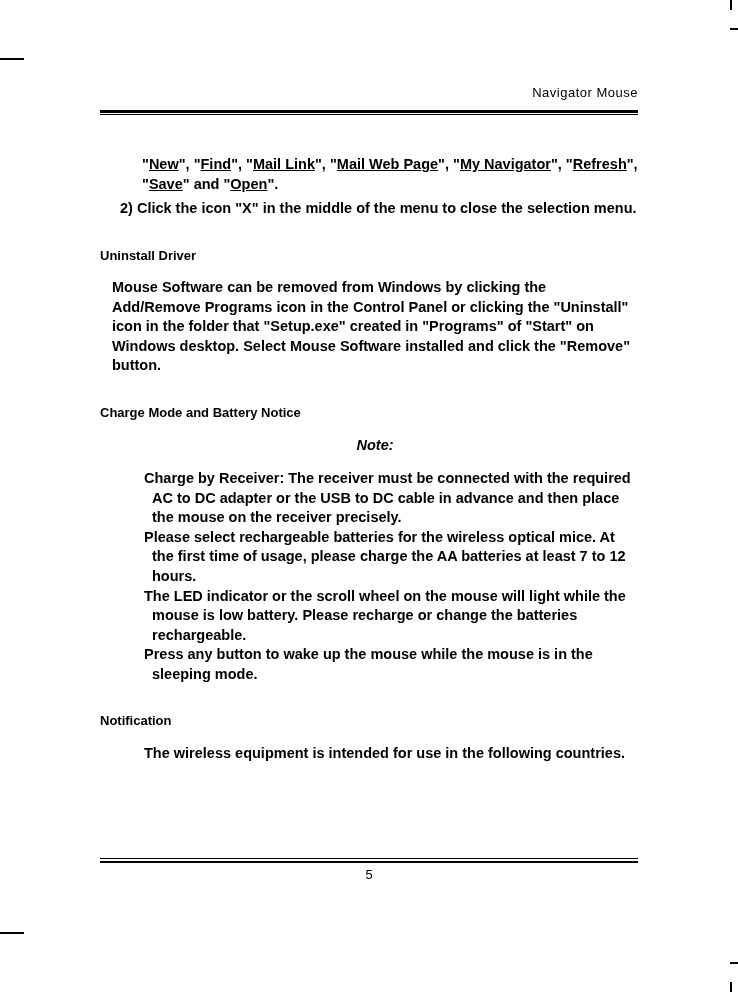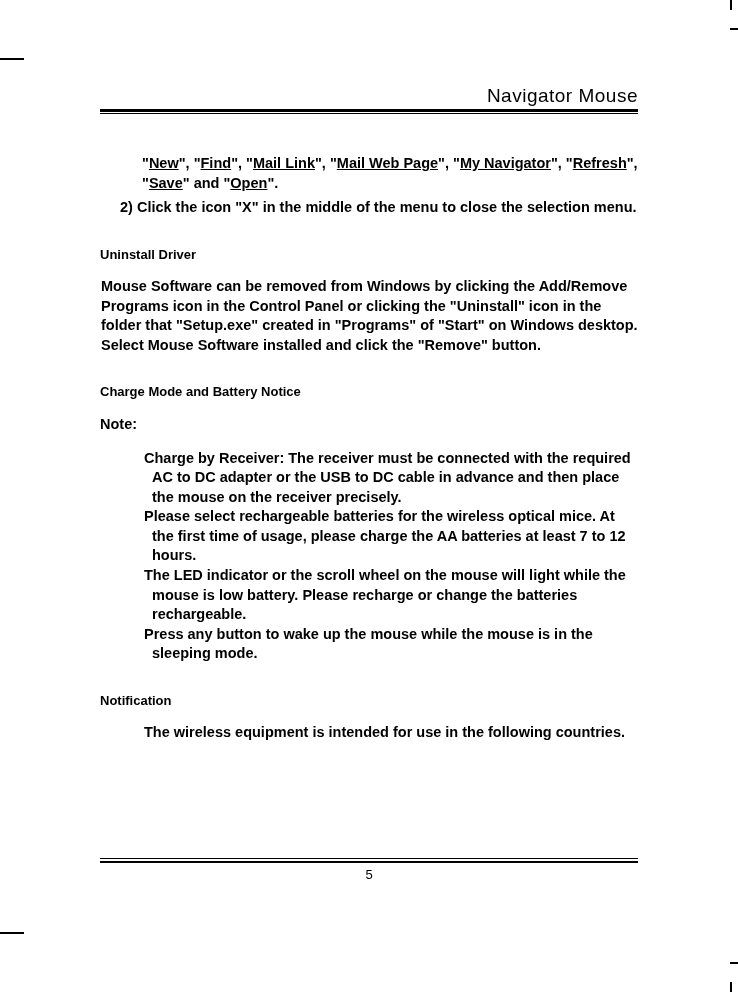--- a/index.html
+++ b/index.html
@@ -25,23 +25,23 @@
 
   .page {
     position: absolute;
     left: 100px;
     right: 100px;
     top: 85px;
     bottom: 110px;
   }
   .header-title {
     text-align: right;
-    font-size: 19px;
+    font-size: 13px;
     letter-spacing: 0.5px;
-    padding-bottom: 2px;
+    padding-bottom: 10px;
   }
   .header-rule-thick {
     border-top: 3px solid #000;
     margin-bottom: 1px;
   }
   .header-rule-thin {
     border-top: 1px solid #000;
   }
 
   .content {
@@ -64,27 +64,30 @@
     padding-left: 21px;
   }
 
   h2.section {
     font-size: 13px;
     font-weight: bold;
     margin: 28px 0 14px 0;
   }
 
   .para {
-    margin-left: 1px;
+    margin-left: 12px;
     font-weight: bold;
   }
 
   .note {
+    margin-left: 12px;
     font-weight: bold;
+    font-style: italic;
     margin-top: 10px;
+    text-align: center;
   }
 
   .bullet-block {
     margin-left: 44px;
     margin-top: 14px;
     font-weight: bold;
   }
   .bullet-block p {
     margin: 0 0 0 0;
     text-indent: -8px;

